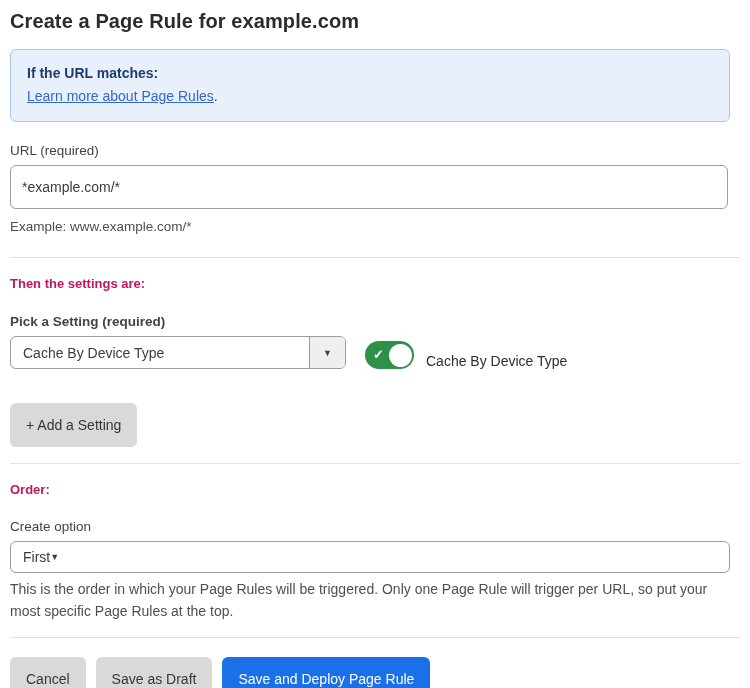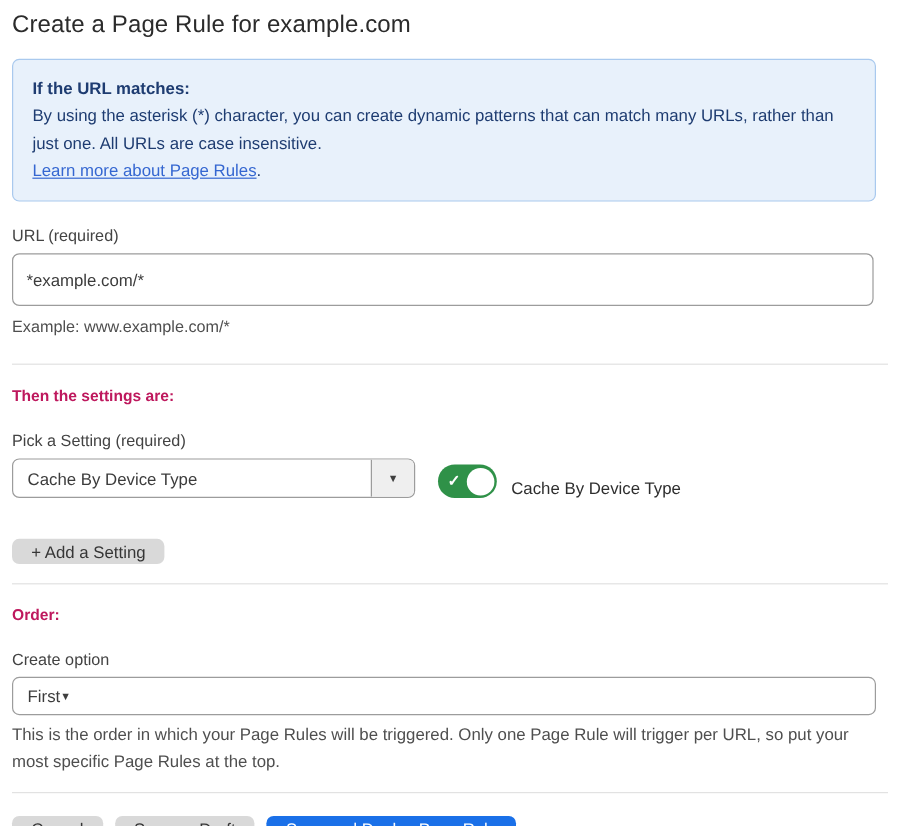--- a/index.html
+++ b/index.html
@@ -5,21 +5,21 @@
   * { box-sizing: border-box; }
   html, body { margin: 0; padding: 0; background: #ffffff; }
   body {
     width: 750px;
     font-family: "Liberation Sans", sans-serif;
     color: #2e2e2e;
     padding: 8px 10px 20px 10px;
   }
   .page-title {
     font-size: 20px;
-    font-weight: 400;
+    font-weight: 700;
     color: #2b2b2b;
     margin: 2px 0 16px 0;
     letter-spacing: .1px;
   }
   .info-box {
     background: #e8f1fb;
     border: 1px solid #a9c9ee;
     border-radius: 6px;
     padding: 12px 16px 13px 16px;
     color: #1e3c71;
@@ -128,21 +128,21 @@
   }
   .toggle-label {
     font-size: 14px;
     color: #2e2e2e;
     margin-left: 12px;
   }
   .btn {
     display: inline-flex;
     align-items: center;
     justify-content: center;
-    height: 21px;
+    height: 44px;
     padding: 0 16px;
     border: none;
     border-radius: 6px;
     font-size: 14px;
     font-family: "Liberation Sans", sans-serif;
     cursor: pointer;
   }
   .btn-gray { background: #d9d9d9; color: #363636; }
   .btn-blue { background: #1a70e8; color: #ffffff; }
   .add-setting-btn { margin-top: 34px; }
@@ -177,33 +177,32 @@
 </style>
 </head>
 <body>
 
 
 
 <h1 class="page-title">Create a Page Rule for example.com</h1>
 
 <div class="info-box">
   <div class="info-heading">If the URL matches:</div>
-  <div>By using the asterisk (*) character, you can create dynamic patterns that can match many URLs, rather than just one. All URLs are case insensitive.</div>
   <div><span class="info-link">Learn more about Page Rules</span><span>.</span></div>
 </div>
 
 <div class="field-label">URL (required)</div>
 <input class="text-input" type="text" value="*example.com/*" style="">
 <div class="helper-text">Example: www.example.com/*</div>
 
 <hr class="divider">
 
 <h2 class="section-heading">Then the settings are:</h2>
 
-<div class="field-label" style="margin-top:23px;">Pick a Setting (required)</div>
+<div class="field-label" style="margin-top:23px;font-weight:bold;">Pick a Setting (required)</div>
 
 <div class="setting-row">
   <div class="combobox">
     <div class="combo-value">Cache By Device Type</div>
     <div class="combo-arrow-btn">
         <span>▼</span>
       </div>
   </div>
   <div class="toggle">
     <span class="toggle-check">✓</span>

